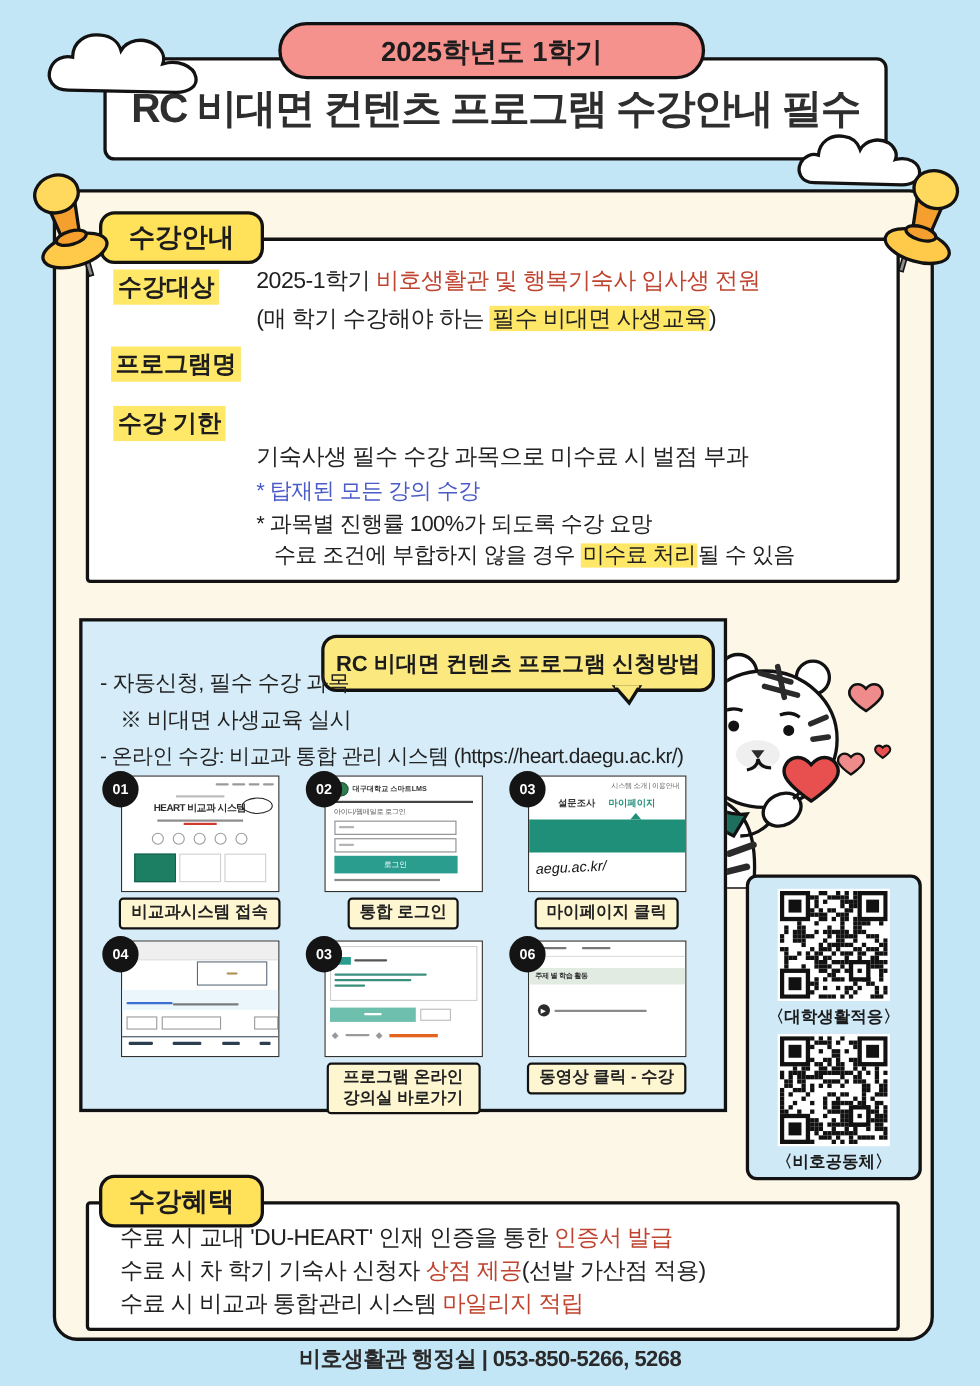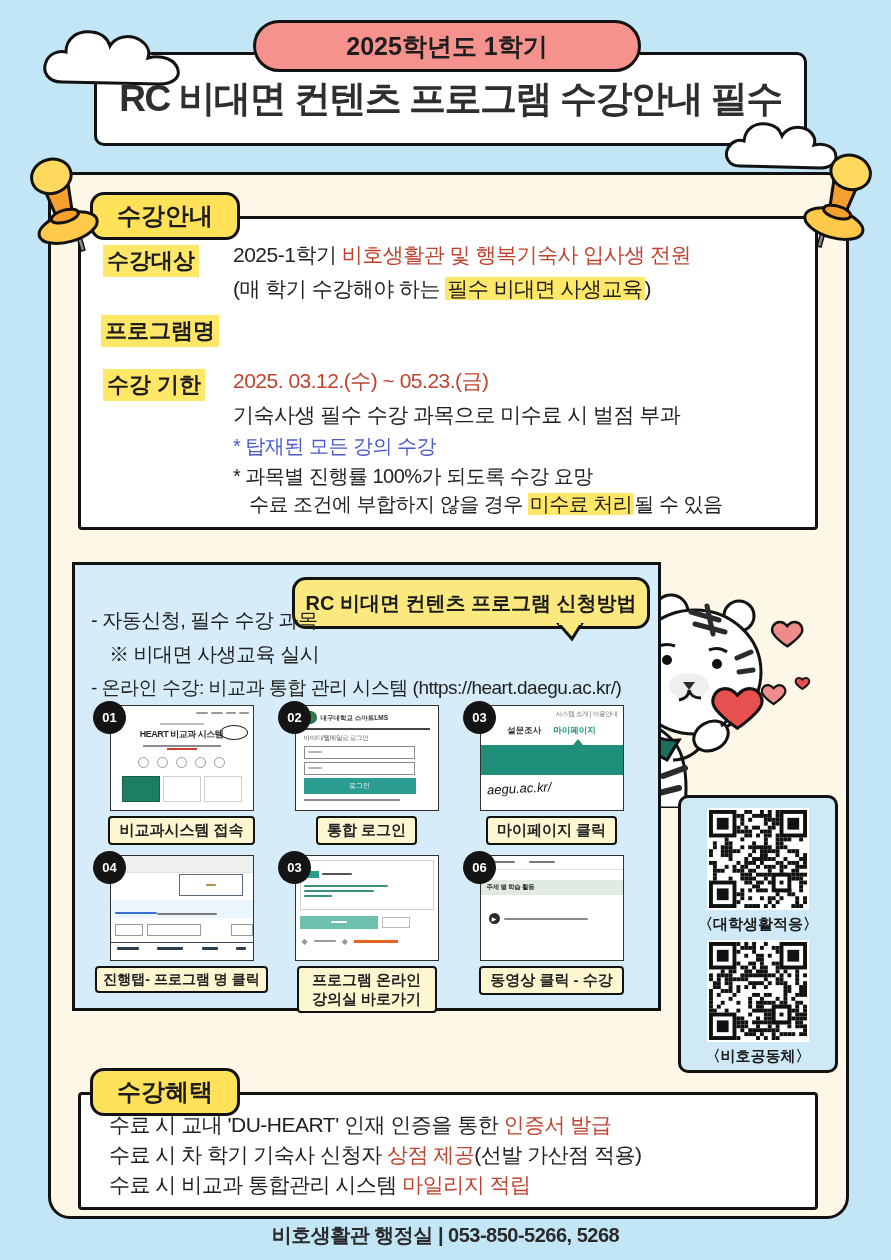--- a/index.html
+++ b/index.html
@@ -201,21 +201,20 @@
     <div class="g-text" style="left:152px;top:22px;">
       <span>2025-1학기 </span><span class="red">비호생활관 및 행복기숙사 입사생 전원</span>
     </div>
     <div class="g-text" style="left:152px;top:56px;">
       <span>(매 학기 수강해야 하는 </span><mark>필수 비대면 사생교육</mark><span>)</span>
     </div>
 
     <span class="g-label" style="left:20px;top:96px;">프로그램명</span>
 
     <span class="g-label" style="left:22px;top:150px;">수강 기한</span>
-    <div class="g-text red" style="left:152px;top:148px;">2025. 03.12.(수) ~ 05.23.(금)</div>
     <div class="g-text" style="left:152px;top:182px;">기숙사생 필수 수강 과목으로 미수료 시 벌점 부과</div>
     <div class="g-text blue" style="left:152px;top:214px;font-size:20px;">* 탑재된 모든 강의 수강</div>
     <div class="g-text" style="left:152px;top:244px;font-size:20px;">* 과목별 진행률 100%가 되도록 수강 요망</div>
     <div class="g-text" style="left:168px;top:272px;font-size:20px;">
       <span>수료 조건에 부합하지 않을 경우 </span><mark>미수료 처리</mark><span>될 수 있음</span>
     </div>
   </div>
 
   <svg class="abs tiger" style="left:633px;top:590px;" width="190" height="218" viewBox="0 0 190 218">
 
@@ -362,21 +361,20 @@
               <i class="t4-f2"></i>
               <i class="t4-f3"></i>
             </div>
           <div class="t4-thead">
               <i class="bar" style="width:22px"></i>
               <i class="bar" style="width:26px"></i>
               <i class="bar" style="width:16px"></i>
               <i class="bar" style="width:10px"></i>
             </div>
         </div>
-        <div class="step-label">진행탭- 프로그램 명 클릭</div>
       </div>
 
       <div class="step">
         <div class="badge">03</div>
         <div class="thumb">
           <div class="t5-panel">
             <span class="t5-badge"></span><i class="bar" style="width:30px;background:#555"></i>
             <div class="t5-line" style="width:84px"></div>
             <div class="t5-line" style="width:70px"></div>
             <div class="t5-line" style="width:28px"></div>

